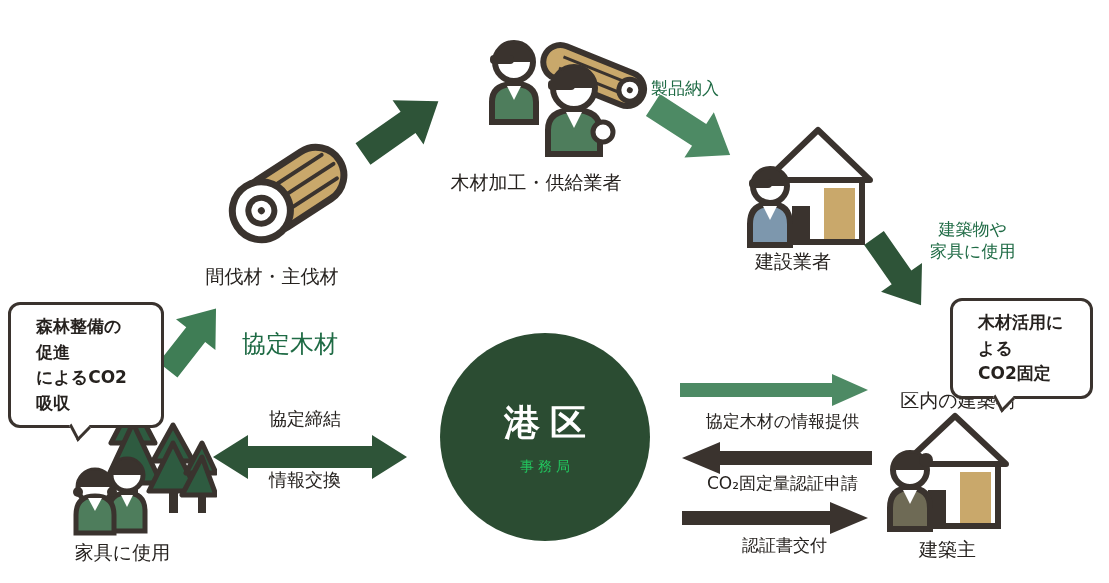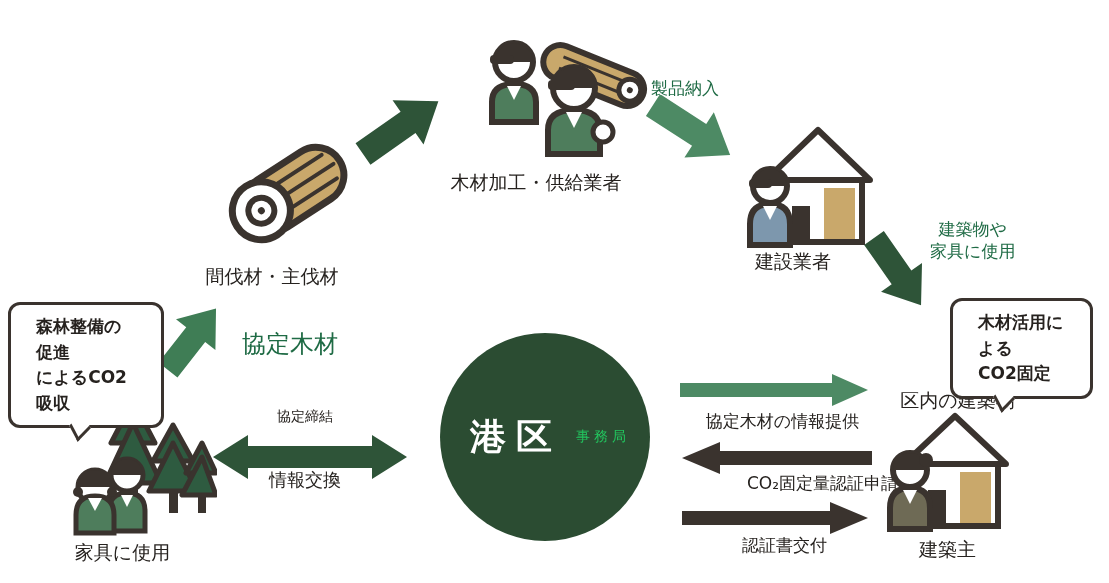--- a/index.html
+++ b/index.html
@@ -7,21 +7,21 @@
   .canvas{position:relative;width:1109px;height:583px;background:#fff;overflow:hidden}
   .abs{position:absolute}
   .lbl{position:absolute;font-weight:normal;color:#26221f;font-size:19px;text-align:center;line-height:1.3;white-space:nowrap}
   .small{font-size:17px}
   .green{color:#1f6b45}
   .bubble{position:absolute;background:#fff;border:3px solid #3a332e;border-radius:12px;padding:9px 25px;font-size:17px;font-weight:bold;color:#26221f;line-height:1.5;z-index:3}
   .bubble::after{content:"";position:absolute;width:15px;height:15px;background:#fff;border-right:3px solid #3a332e;border-bottom:3px solid #3a332e;bottom:-11px;transform:rotate(62deg) skew(18deg)}
   .bubble.forest::after{left:60px}
   .bubble.fixation::after{left:42px}
   .bubble div{display:block}
-  .circle{position:absolute;left:440px;top:333px;width:210px;height:208px;border-radius:50%;background:#2b4c32;display:flex;flex-direction:row;align-items:center;justify-content:center;gap:10px;z-index:1}
+  .circle{position:absolute;left:440px;top:333px;width:210px;height:208px;border-radius:50%;background:#2b4c32;display:flex;flex-direction:column;align-items:center;justify-content:center;gap:10px;z-index:1}
   .circle .title{color:#ffffff;font-size:36px;font-weight:bold;letter-spacing:10px;padding-left:10px}
   .circle .sub{color:#22c55e;font-size:14px;letter-spacing:4px;padding-left:4px}
   svg{display:block}
 </style>
 </head>
 <body>
 
 <div class="canvas">
 
   <div class="abs" style="left:212px;top:126px;z-index:2">
@@ -159,34 +159,34 @@
     <div>によるCO2吸収</div>
   </div>
 
   <svg class="abs" style="left:158px;top:292px" width="85" height="90" viewBox="0 0 85 90">
     <g transform="translate(10,78) rotate(-52)">
       <polygon points="0,-12 45,-12 45,-25 78,0 45,25 45,12 0,12" fill="#3f7d55"></polygon>
     </g>
   </svg>
   <div class="lbl green" style="left:235px;top:329px;width:110px;font-size:24px">協定木材</div>
 
-  <div class="lbl" style="left:240px;top:407px;width:130px;font-size:14px">協定締結</div>
+  <div class="lbl" style="left:240px;top:407px;width:130px;font-size:18px">協定締結</div>
   <svg class="abs" style="left:210px;top:432px" width="200" height="50" viewBox="0 0 200 50">
     <polygon points="3,25 38,3 38,14 162,14 162,3 197,25 162,47 162,36 38,36 38,47" fill="#2e5438"></polygon>
   </svg>
   <div class="lbl" style="left:240px;top:468px;width:130px;font-size:18px">情報交換</div>
 
   <svg class="abs" style="left:680px;top:372px" width="192" height="36" viewBox="0 0 192 36">
     <polygon points="0,11 152,11 152,2 188,18 152,34 152,25 0,25" fill="#4d8a64"></polygon>
   </svg>
   <div class="lbl small" style="left:690px;top:410px;width:185px">協定木材の情報提供</div>
 
   <svg class="abs" style="left:678px;top:440px" width="194" height="36" viewBox="0 0 194 36">
     <polygon points="194,11 42,11 42,2 4,18 42,34 42,25 194,25" fill="#3a332e"></polygon>
   </svg>
-  <div class="lbl small" style="left:730px;top:472px;width:185px">CO₂固定量認証申請</div>
+  <div class="lbl small" style="left:690px;top:472px;width:185px">CO₂固定量認証申請</div>
 
   <svg class="abs" style="left:682px;top:500px" width="190" height="36" viewBox="0 0 190 36">
     <polygon points="0,11 148,11 148,2 186,18 148,34 148,25 0,25" fill="#3a332e"></polygon>
   </svg>
   <div class="lbl small" style="left:692px;top:534px;width:185px">認証書交付</div>
 
 </div>
 
 </body></html>

